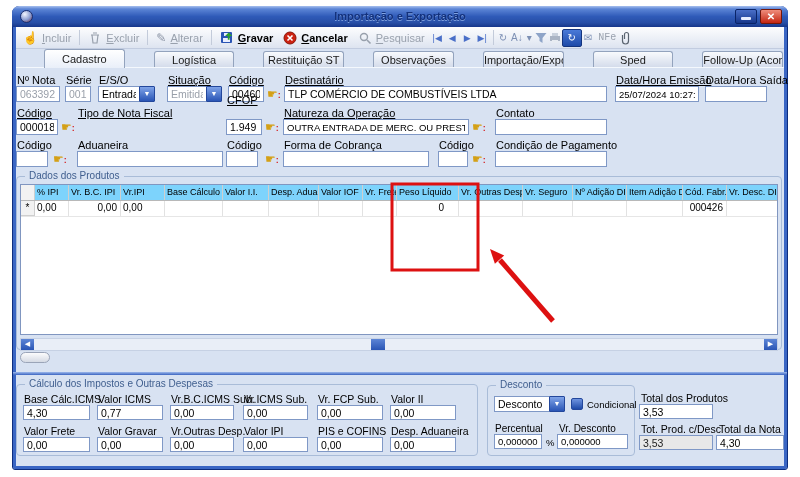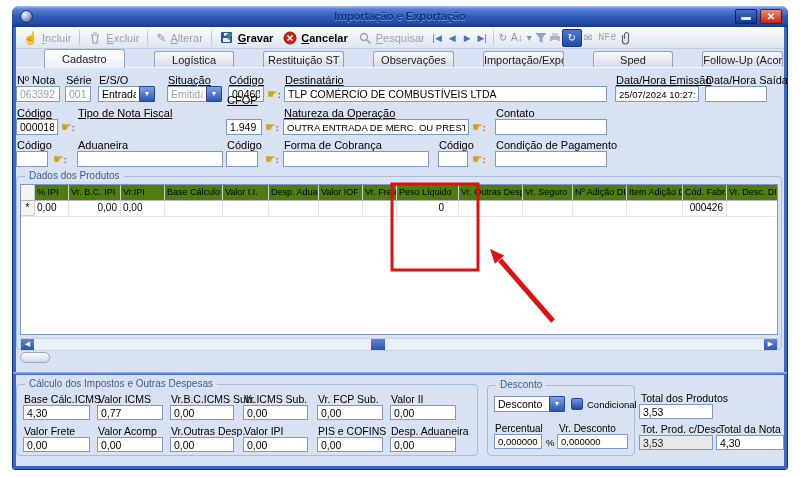--- a/index.html
+++ b/index.html
@@ -62,21 +62,21 @@
   .lookup{position:absolute;width:18px;height:15px;font-size:12px;line-height:14px;color:#d4a017;}
   .lookup i{font-style:normal;color:#d42222;font-weight:bold;font-size:9px;}
 
   
   .grp{position:absolute;border:1px solid #a9bcd8;border-radius:4px;box-sizing:border-box;}
   .grp-label{position:absolute;top:-7px;left:8px;background:#d8e2f2;padding:0 4px;font-size:10px;color:#3f5e8e;white-space:nowrap;}
 
   
   .grid{position:absolute;left:20px;top:184px;width:758px;height:151px;background:#fff;
         border:1px solid #8096c0;box-sizing:border-box;overflow:hidden;}
-  .ghead{display:flex;height:15px;border-bottom:1px solid #b8b8b8;background:#4d7c0f;}
+  .ghead{display:flex;height:15px;border-bottom:1px solid #b8b8b8;background:#7dd3fc;}
   .gh{box-sizing:border-box;border-right:1px solid #cfcfcf;font-size:9px;color:#000;
       padding:2px 1px 0 2px;white-space:nowrap;overflow:hidden;flex:0 0 auto;}
   .grow{display:flex;height:15px;border-bottom:1px solid #e6e6e6;}
   .gc{box-sizing:border-box;border-right:1px solid #e2e2e2;font-size:10px;color:#000;
       padding:1px 3px 0 2px;white-space:nowrap;overflow:hidden;flex:0 0 auto;text-align:right;}
   .gc.left{text-align:left;}
   .gsel{box-sizing:border-box;background:#f2f2f2;border-right:1px solid #cfcfcf;border-bottom:1px solid #cfcfcf;
         text-align:center;font-size:10px;padding-top:1px;flex:0 0 auto;}
 
   
@@ -299,21 +299,21 @@
   <span class="slbl" style="left:171px;top:393px">Vr.B.C.ICMS Sub.</span>
   <input class="fld right" style="left: 170px; top: 405px; width: 64px; height: 15px;" readonly="" value="0,00">
   <span class="slbl" style="left:244px;top:393px">Vr.ICMS Sub.</span>
   <input class="fld right" style="left: 243px; top: 405px; width: 65px; height: 15px;" readonly="" value="0,00">
   <span class="slbl" style="left:318px;top:393px">Vr. FCP Sub.</span>
   <input class="fld right" style="left: 317px; top: 405px; width: 66px; height: 15px;" readonly="" value="0,00">
   <span class="slbl" style="left:391px;top:393px">Valor II</span>
   <input class="fld right" style="left: 390px; top: 405px; width: 66px; height: 15px;" readonly="" value="0,00">
   <span class="slbl" style="left:24px;top:425px">Valor Frete</span>
   <input class="fld right" style="left: 23px; top: 437px; width: 67px; height: 15px;" readonly="" value="0,00">
-  <span class="slbl" style="left:98px;top:425px">Valor Acomp</span>
+  <span class="slbl" style="left:98px;top:425px">Valor Gravar</span>
   <input class="fld right" style="left: 97px; top: 437px; width: 66px; height: 15px;" readonly="" value="0,00">
   <span class="slbl" style="left:171px;top:425px">Vr.Outras Desp.</span>
   <input class="fld right" style="left: 170px; top: 437px; width: 64px; height: 15px;" readonly="" value="0,00">
   <span class="slbl" style="left:244px;top:425px">Valor IPI</span>
   <input class="fld right" style="left: 243px; top: 437px; width: 65px; height: 15px;" readonly="" value="0,00">
   <span class="slbl" style="left:318px;top:425px">PIS e COFINS</span>
   <input class="fld right" style="left: 317px; top: 437px; width: 66px; height: 15px;" readonly="" value="0,00">
   <span class="slbl" style="left:391px;top:425px">Desp. Aduaneira</span>
   <input class="fld right" style="left: 390px; top: 437px; width: 66px; height: 15px;" readonly="" value="0,00">
 

